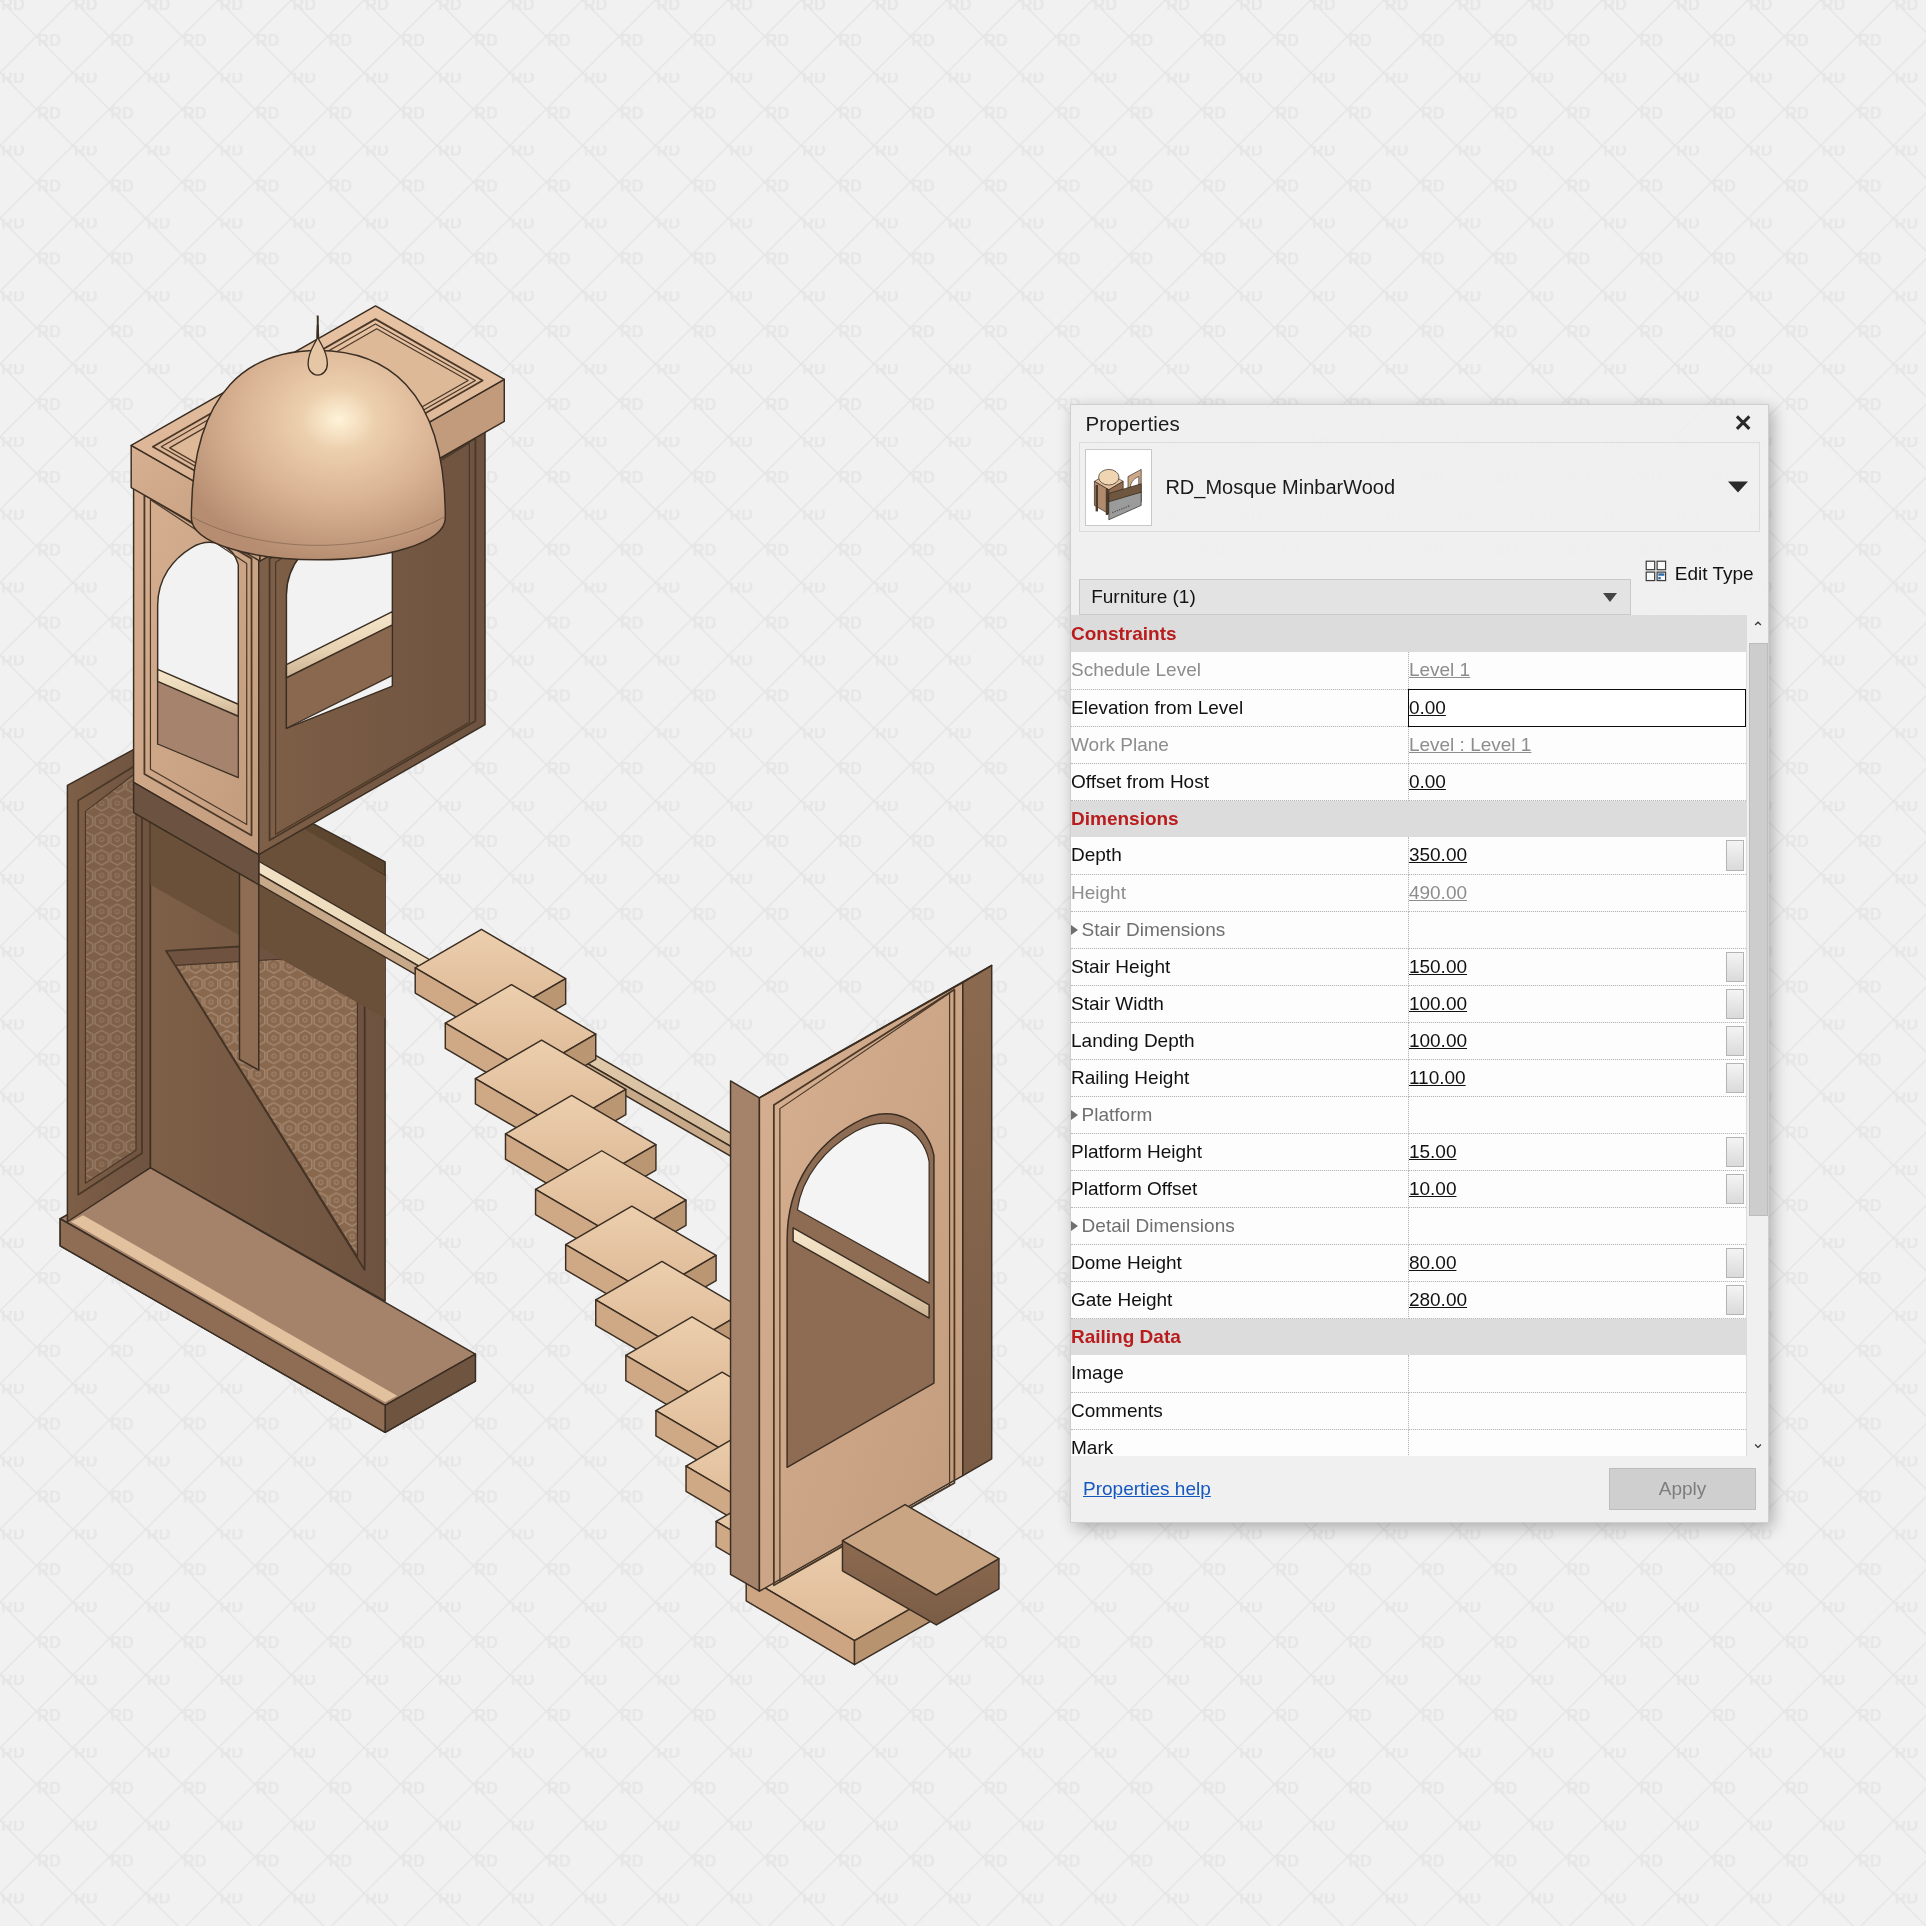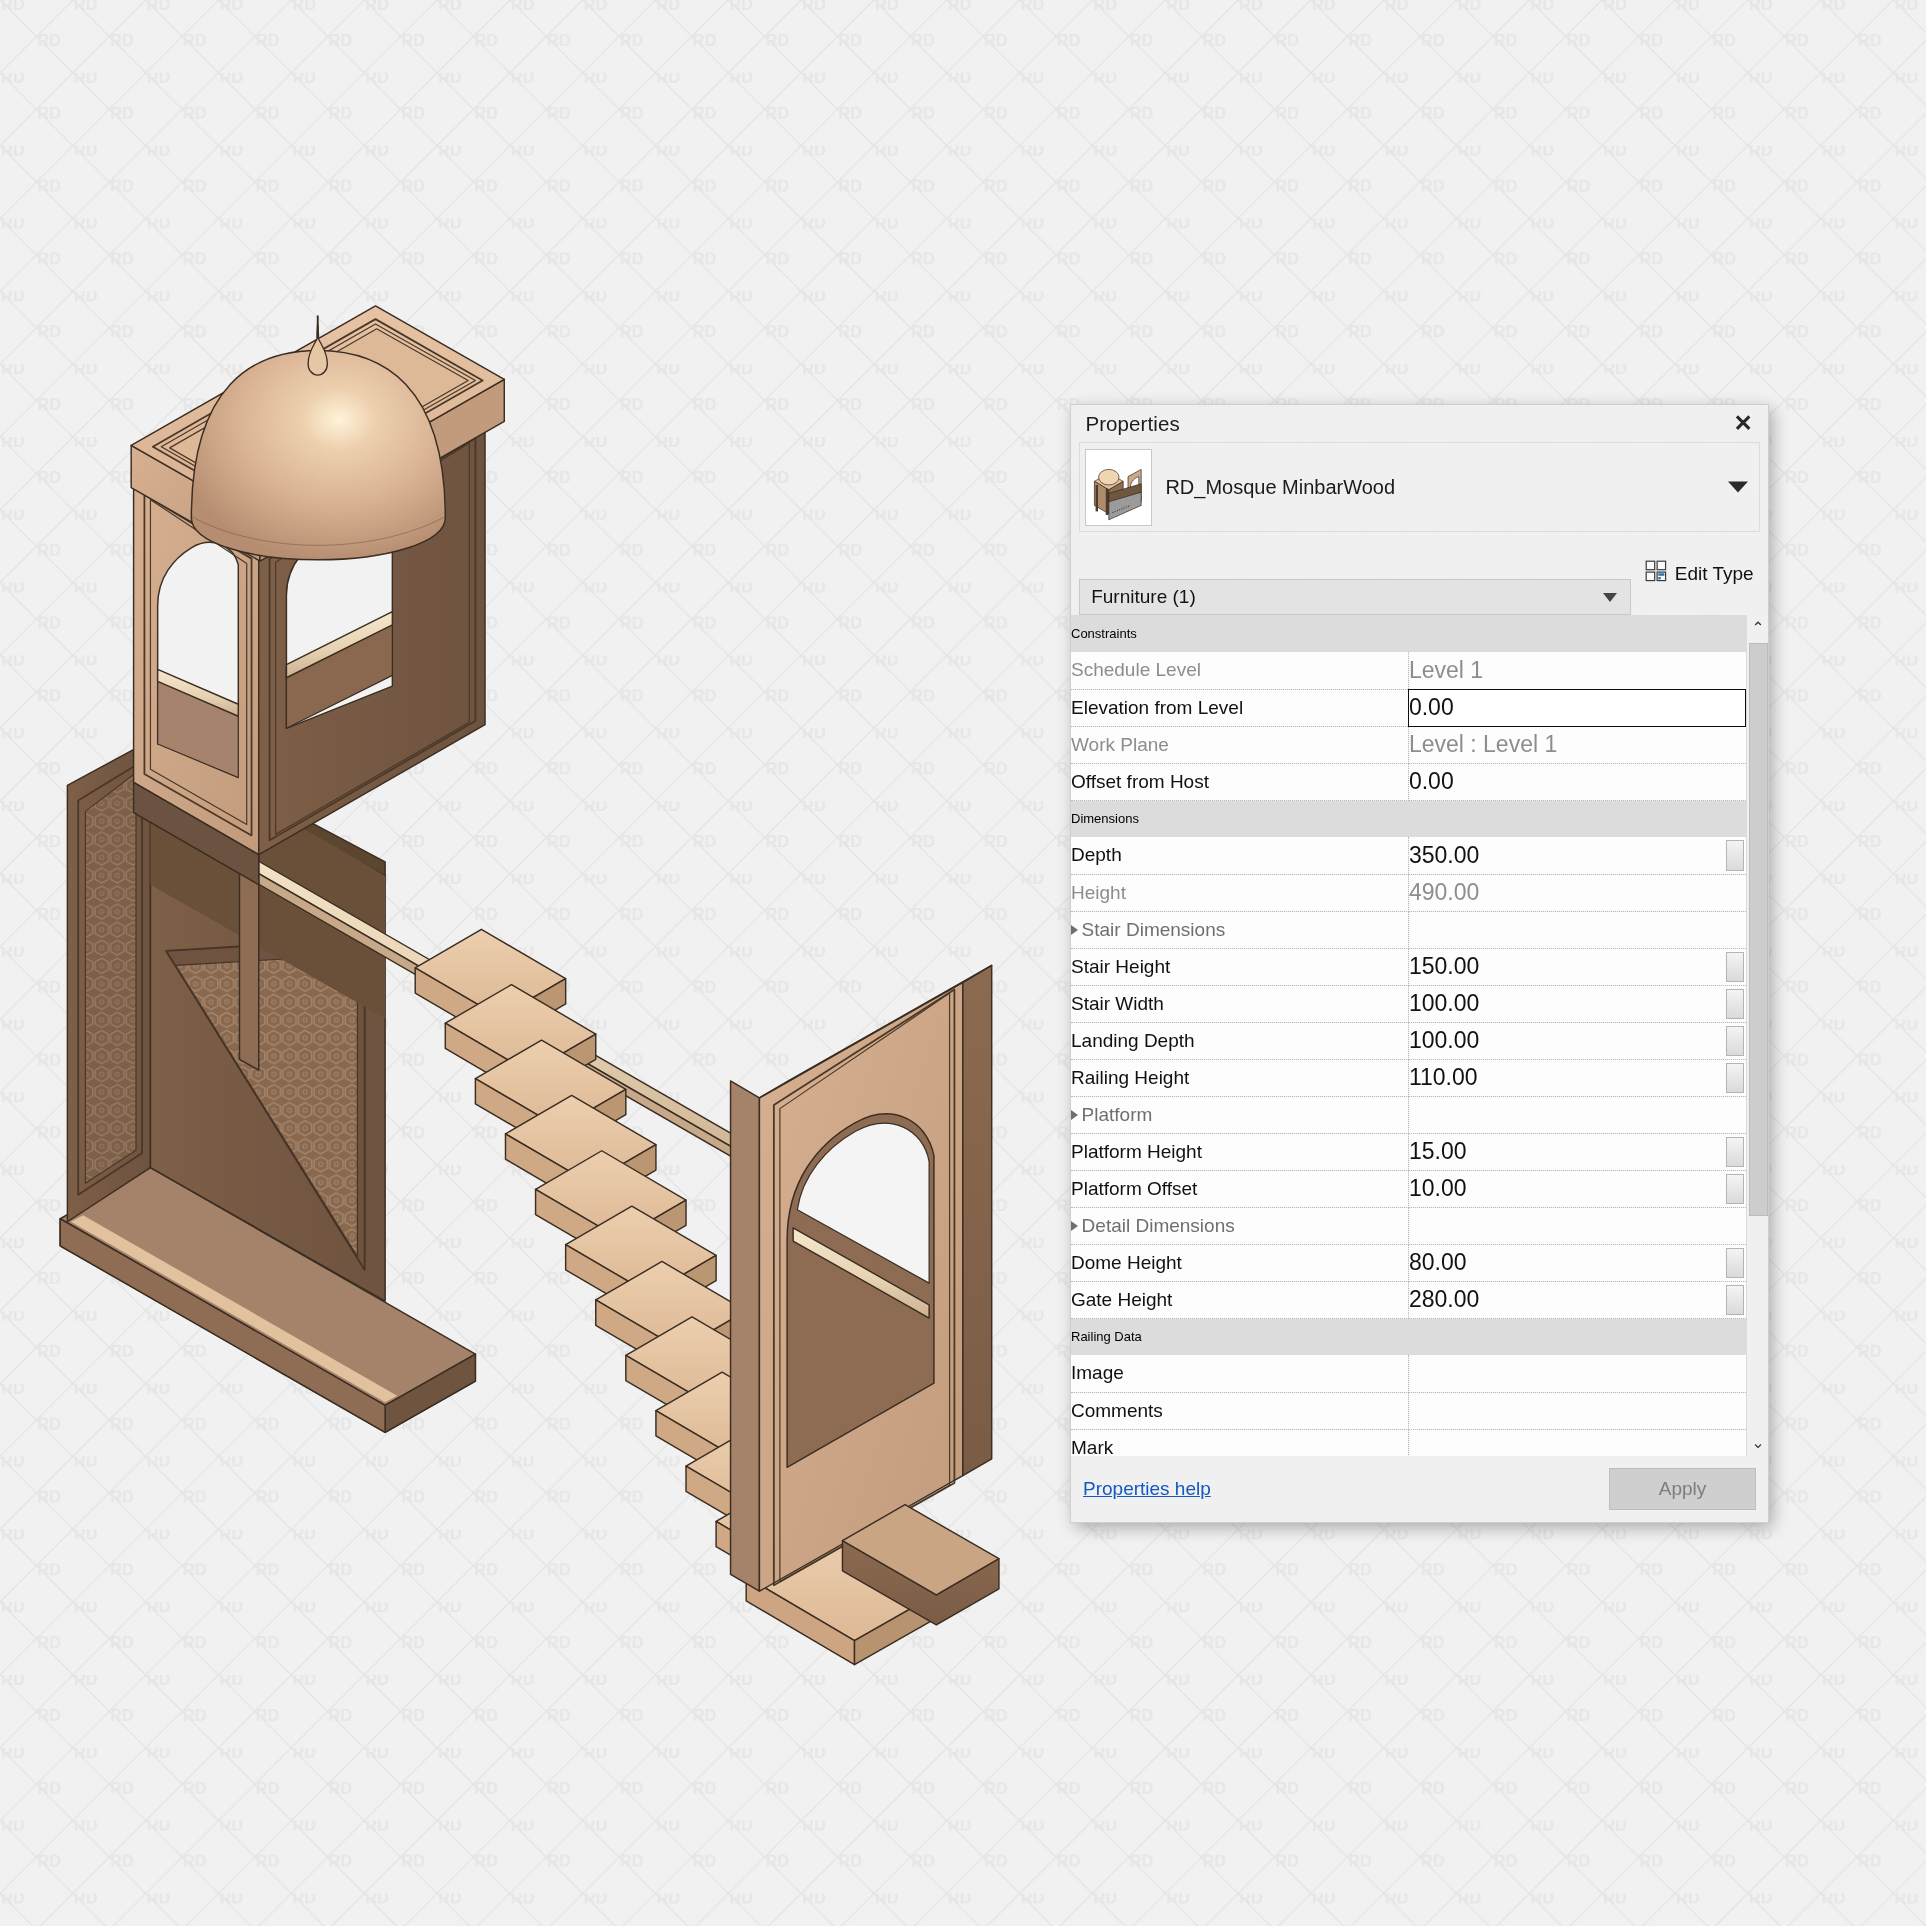--- a/index.html
+++ b/index.html
@@ -92,32 +92,32 @@
   
   #table-wrap{
     flex:1 1 auto; margin:0 0 0 0; display:flex; position:relative; overflow:hidden;
   }
   #table-scroll-area{ flex:1 1 auto; position:relative; }
   #prop-table{ width:100%; border-collapse:collapse; table-layout:fixed; }
   #prop-table tr{ height:37px; }
   #prop-table td{ padding:0; vertical-align:middle; }
 
   tr.group-row td{
-    background:#dcdcdc; font-size:13px; color:#000000;
-    padding-left:7.2px; position:relative;
+    background:#dcdcdc; font-size:19px; color:#b91c1c;
+    padding-left:7.2px; position:relative;font-weight:bold;
   }
   td.label-cell{
     width:55%; padding-left:14.4px; font-size:19px; color:#111;
     background:#fdfdfd; border-bottom:0.6px dotted #b9b9b9;
     border-right:0.6px dotted #b9b9b9; white-space:nowrap; overflow:hidden;
   }
   td.value-cell{
-    width:45%; padding-left:6px; font-size:23px; color:#111;
+    width:45%; padding-left:6px; font-size:19px; color:#111;
     background:#fdfdfd; border-bottom:0.6px dotted #b9b9b9;
-    position:relative; white-space:nowrap; overflow:hidden;
+    position:relative; white-space:nowrap; overflow:hidden;text-decoration:underline;
   }
   tr.readonly td.label-cell, tr.readonly td.value-cell{ color:#8d8d8d; }
   tr.subgroup td.label-cell{ color:#6f6f6f; padding-left:14.4px; }
   tr.subgroup .tri{
     display:inline-block; width:0;height:0;
     border-top:5.4px solid transparent;border-bottom:5.4px solid transparent;
     border-left:7.2px solid #6f6f6f; margin-right:3.6px; vertical-align:middle;
   }
   td.value-cell .spin{
     position:absolute; right:1.8px; top:3px; bottom:3px; width:18px;

